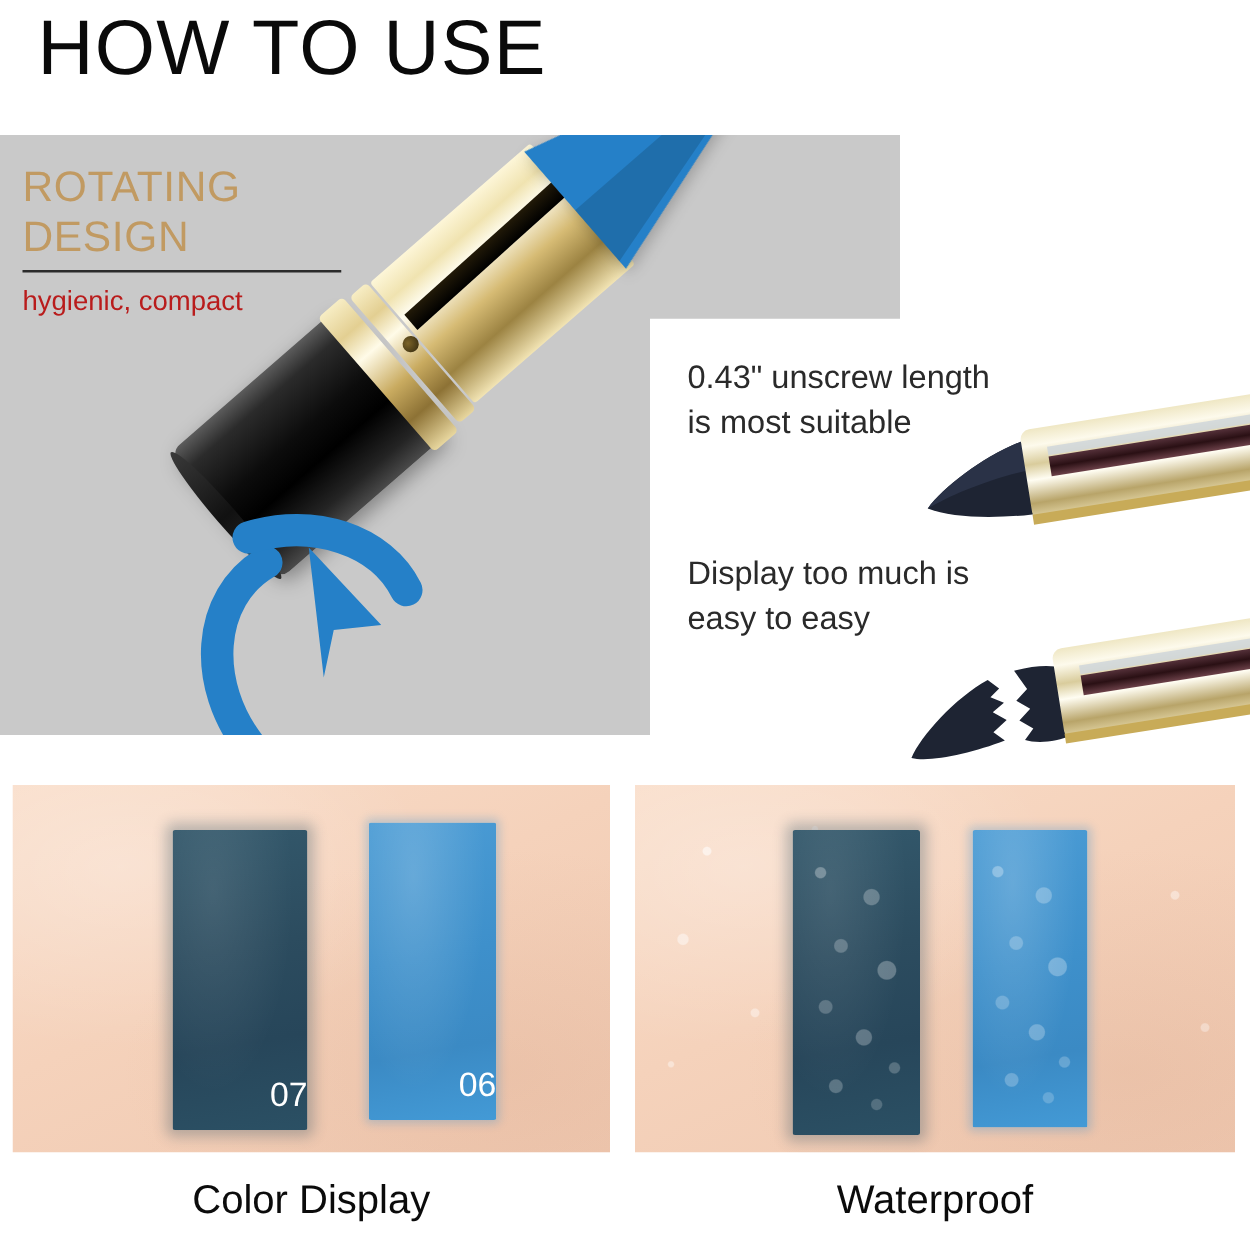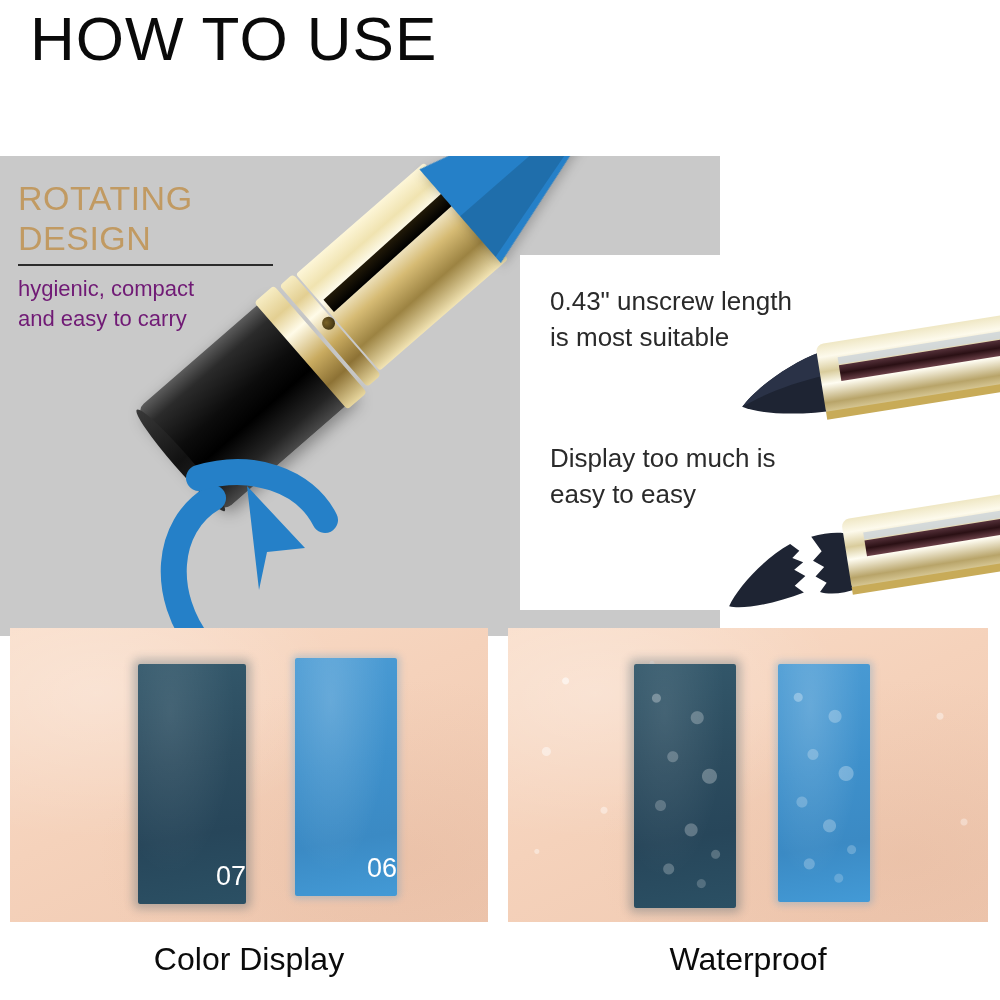--- a/index.html
+++ b/index.html
@@ -18,33 +18,33 @@
     font-size:62px;font-weight:normal;
     letter-spacing:1px;color:#0a0a0a;
     font-family:"Liberation Sans", sans-serif;
     line-height:1;
     white-space:nowrap;
   }
 
   
   .hero{
     position:absolute;left:0;top:108px;width:720px;height:480px;
-    background:#c9c9c9;overflow:hidden;margin-top:48px;
+    background:#c9c9c9;overflow:hidden;
   }
   .hero-head{
     position:absolute;left:18px;top:22px;
     font-size:34px;line-height:40px;font-weight:400;
     color:#c19a62;letter-spacing:.5px;
   }
   .hero-rule{
     position:absolute;left:18px;top:108px;width:255px;height:2px;background:#2b2b2b;
   }
   .hero-sub{
     position:absolute;left:18px;top:118px;
-    font-size:22px;line-height:30px;color:#701a75;
+    font-size:22px;line-height:30px;color:#b91c1c;
   }
 
   
   .pen-wrap{
     position:absolute;left:60px;top:-20px;width:560px;height:560px;
   }
   .pen{
     position:absolute;left:120px;top:250px;
     width:470px;height:150px;
     transform-origin:0 50%;
@@ -192,21 +192,20 @@
 
     <div class="hero-head">
       <div>ROTATING</div>
       <div>DESIGN</div>
     </div>
 
     <div class="hero-rule"></div>
 
     <div class="hero-sub">
       <div>hygienic, compact</div>
-      <div>and easy to carry</div>
     </div>
 
     <div class="pen-wrap">
       <div class="pen">
         <div class="pen-cap"></div>
         <div class="gold-ring ring1"></div>
         <div class="gold-ring ring2"></div>
         <div class="gold-hole"></div>
         <div class="gold-body"></div>
         <div class="gold-stripe"></div>

